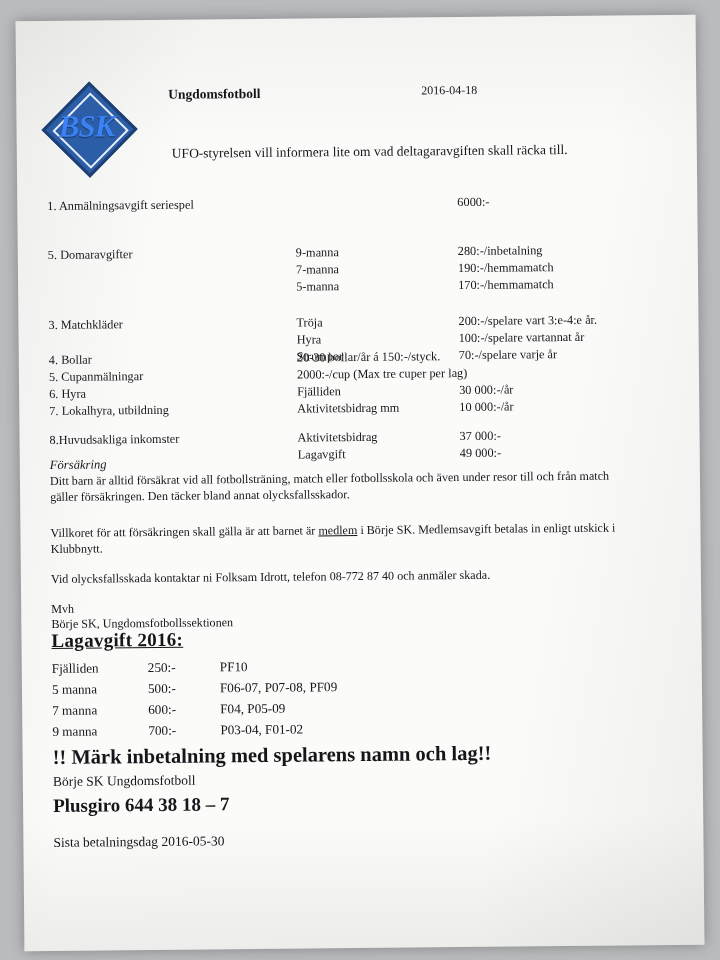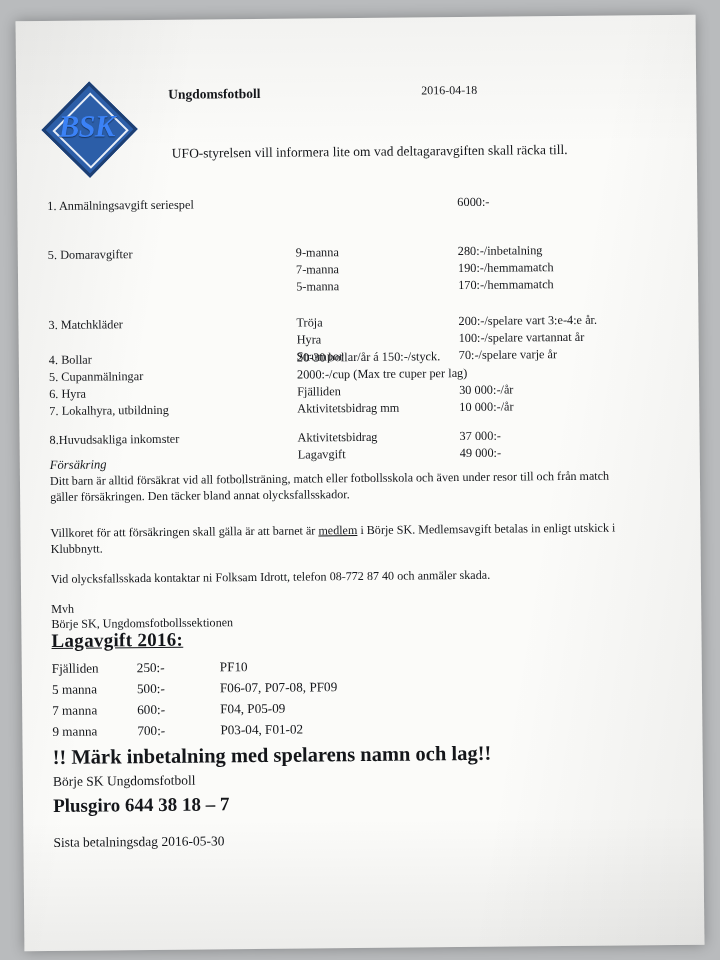--- a/index.html
+++ b/index.html
@@ -140,21 +140,21 @@
     position: absolute;
     left: 30px;
     top: 608px;
     font-weight: bold;
     font-size: 19px;
     text-decoration: underline;
     letter-spacing: 0.3px;
   }
   .lag-row { position: absolute; white-space: nowrap; font-size: 13.2px; }
   .lag-a { position: absolute; left: 30px; }
-  .lag-b { position: absolute; left: 115px; }
+  .lag-b { position: absolute; left: 126px; }
   .lag-c { position: absolute; left: 198px; }
 
   
   .mark {
     position: absolute;
     left: 30px;
     top: 723px;
     font-weight: bold;
     font-size: 20.5px;
   }

